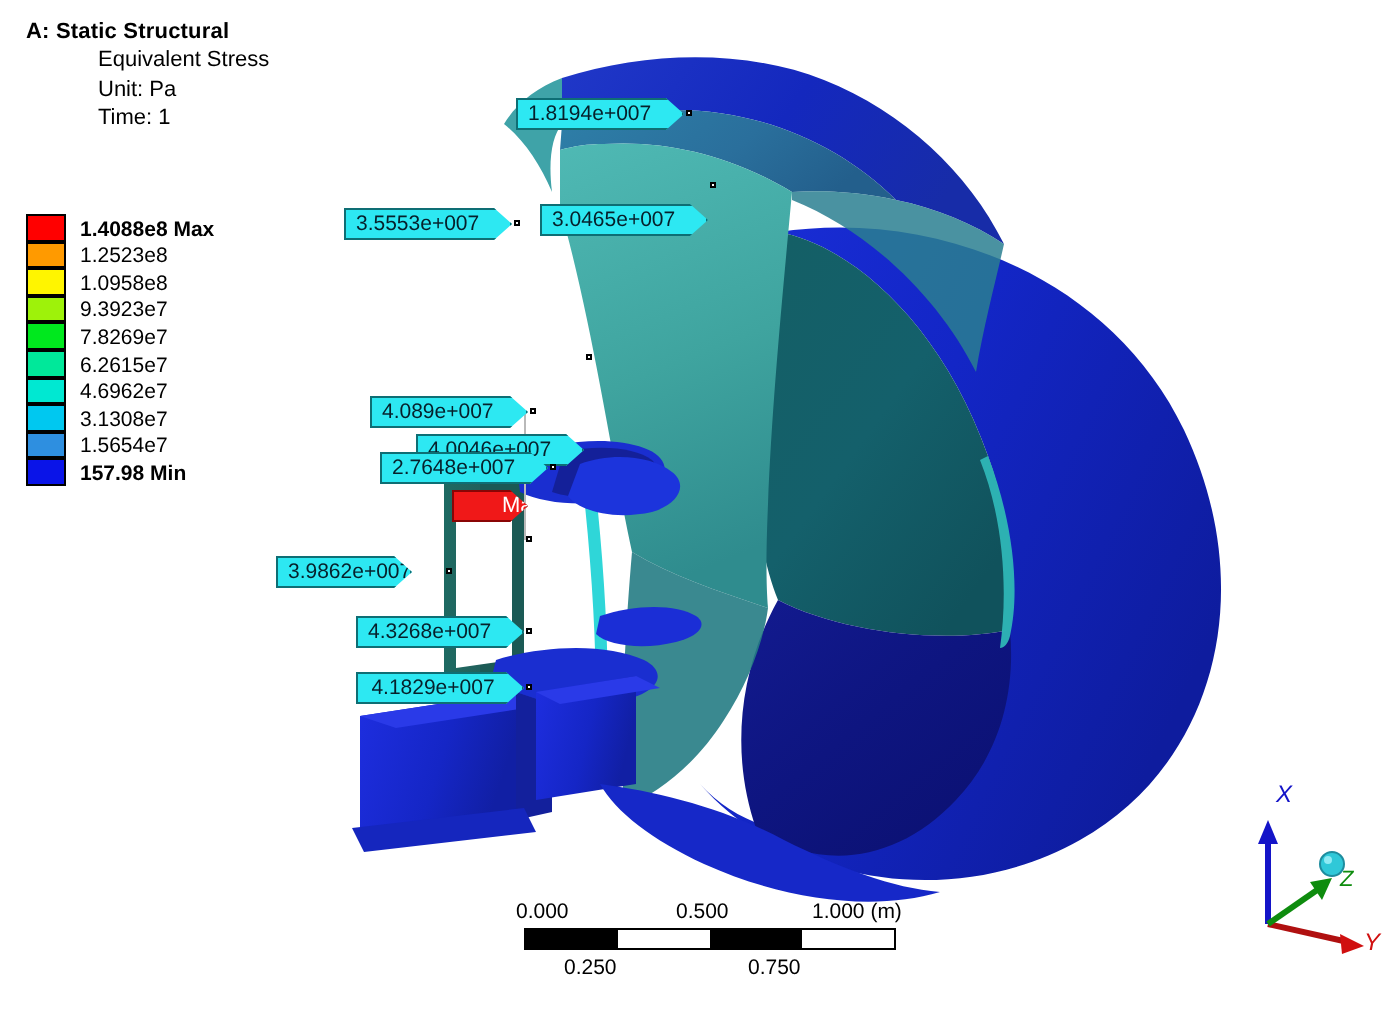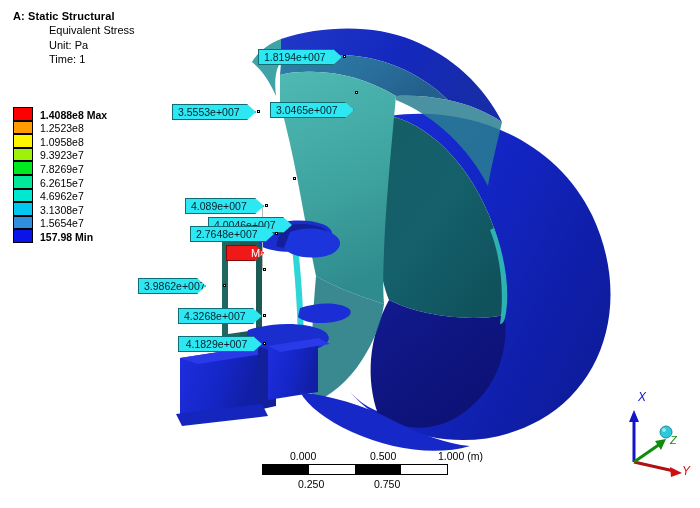--- a/index.html
+++ b/index.html
@@ -45,21 +45,21 @@
   .tag.max{
     background:#F01818;border-color:#8A0505;color:#ffffff;
     font-size:11px;font-weight:normal;
     clip-path:polygon(0 0, calc(100% - 9px) 0, 100% 50%, calc(100% - 9px) 100%, 0 100%);
   }
   .tagdot{position:absolute;width:3px;height:3px;background:#ffffff;border:1px solid #000;box-sizing:border-box;}
   .leader{position:absolute;background:#b9b9b9;}
 
   
   .scalebar{position:absolute;left:262px;top:450px;width:186px;}
-  .sb-top{position:relative;height:13px;margin-left:32px;}
+  .sb-top{position:relative;height:13px;}
   .sb-bot{position:relative;height:13px;}
   .sb-top span,.sb-bot span{position:absolute;font-size:10.5px;white-space:nowrap;}
   .sb-bar{position:relative;height:11px;border:1px solid #000;box-sizing:border-box;display:flex;margin-top:1px;}
   .sb-seg{flex:1 1 25%;}
   .sb-seg.on{background:#000;}
   .sb-seg.off{background:#fff;}
 
   
   .triad{position:absolute;left:618px;top:392px;width:78px;height:88px;}
   .triad .lbl{position:absolute;font-size:12px;font-style:italic;}
@@ -331,21 +331,21 @@
       <span style="left:76px;">0.500</span>
       <span style="left:144px;">1.000 (m)</span>
     </div>
     <div class="sb-bar">
       <div class="sb-seg on"></div>
       <div class="sb-seg off"></div>
       <div class="sb-seg on"></div>
       <div class="sb-seg off"></div>
     </div>
     <div class="sb-bot">
-      <span style="left:36px;top:3px;">0.250</span>
+      <span style="left:20px;top:3px;">0.250</span>
       <span style="left:112px;top:3px;">0.750</span>
     </div>
   </div>
 
   <div class="triad">
     <svg width="78" height="88" viewBox="0 0 78 88" xmlns="http://www.w3.org/2000/svg">
 
       <line x1="16" y1="70" x2="16" y2="26" stroke="#1414C8" stroke-width="3"></line>
       <polygon points="16,18 11,30 21,30" fill="#1414C8"></polygon>
 

